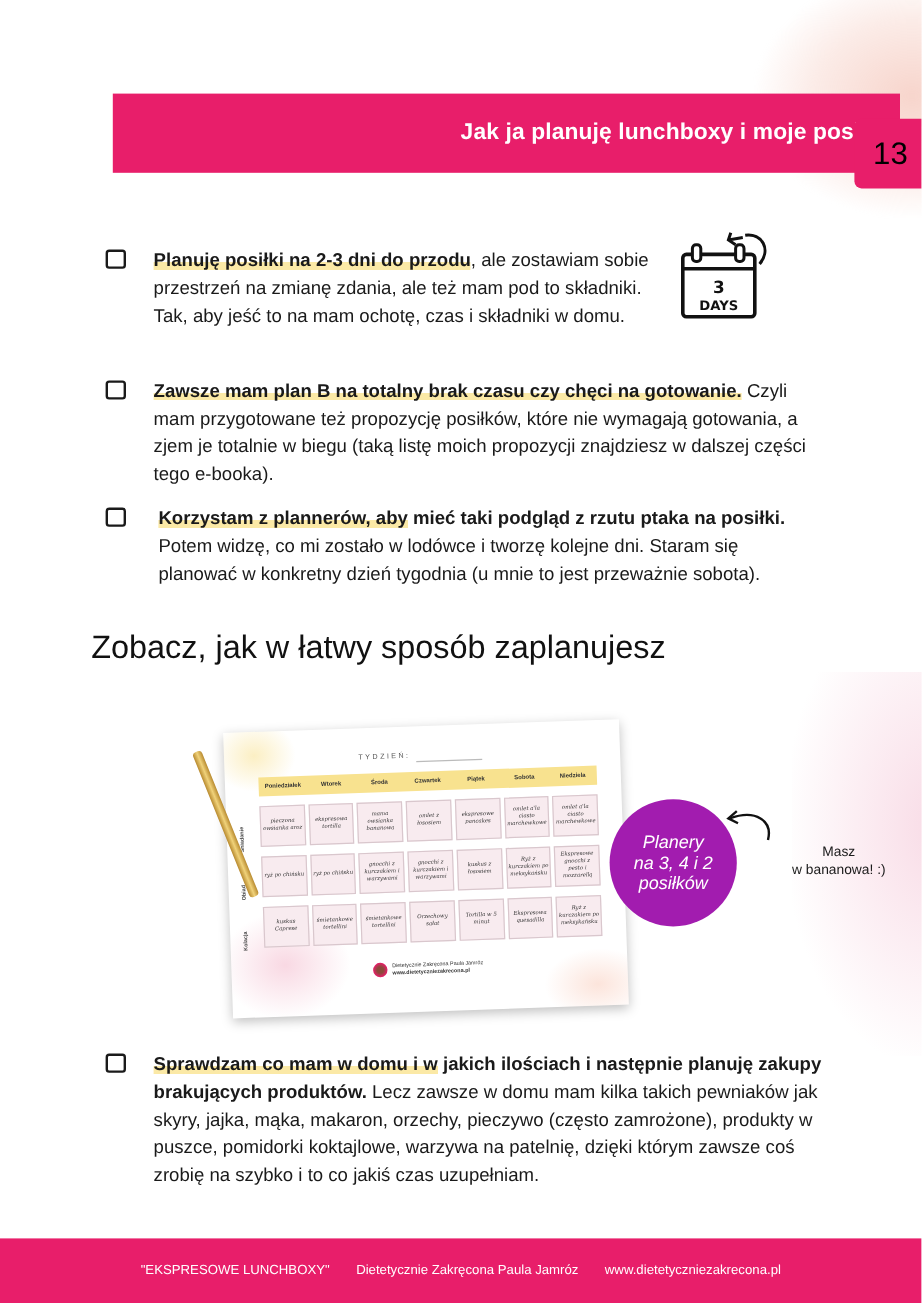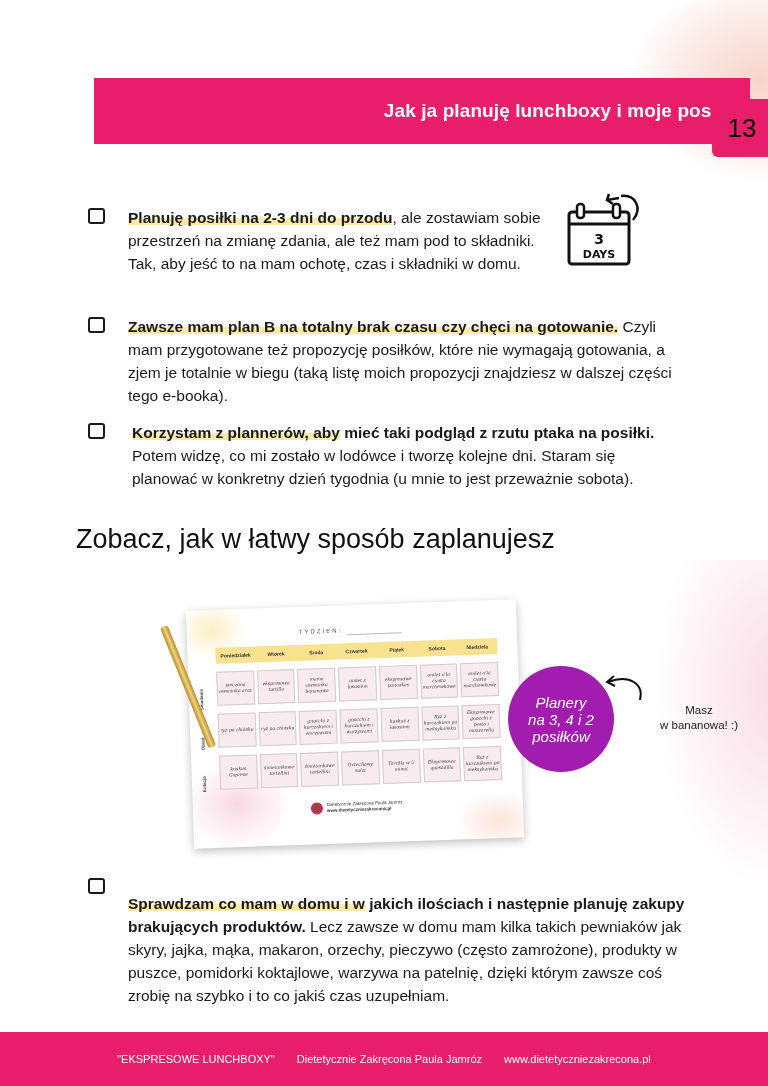--- a/index.html
+++ b/index.html
@@ -226,21 +226,21 @@
   <path d="M40 32 C44 16, 30 6, 8 14" fill="none" stroke="#111" stroke-width="2"></path>
   <path d="M14 8 L7 14 L15 18" fill="none" stroke="#111" stroke-width="2"></path>
 </svg>
 <div class="gratis">
   <div>Masz</div>
   <div>w bananowa! :)</div>
 </div>
 
 <div class="item" style="top:876px; width:620px;">
   <div class="checkbox"></div>
-  <div class="item-text" style="width:570px;margin-top:16px;">
+  <div class="item-text" style="width:570px;">
     <b class="hl">Sprawdzam co mam w domu i w</b><b> jakich ilościach i następnie planuję zakupy brakujących produktów.</b><span> Lecz zawsze w domu mam kilka takich pewniaków jak skyry, jajka, mąka, makaron, orzechy, pieczywo (często zamrożone), produkty w puszce, pomidorki koktajlowe, warzywa na patelnię, dzięki którym zawsze coś zrobię na szybko i to co jakiś czas uzupełniam.</span>
   </div>
 </div>
 
 <div class="footer">
   <span>"EKSPRESOWE LUNCHBOXY"</span>
   <span>Dietetycznie Zakręcona Paula Jamróz</span>
   <span>www.dietetyczniezakrecona.pl</span>
 </div>
 

